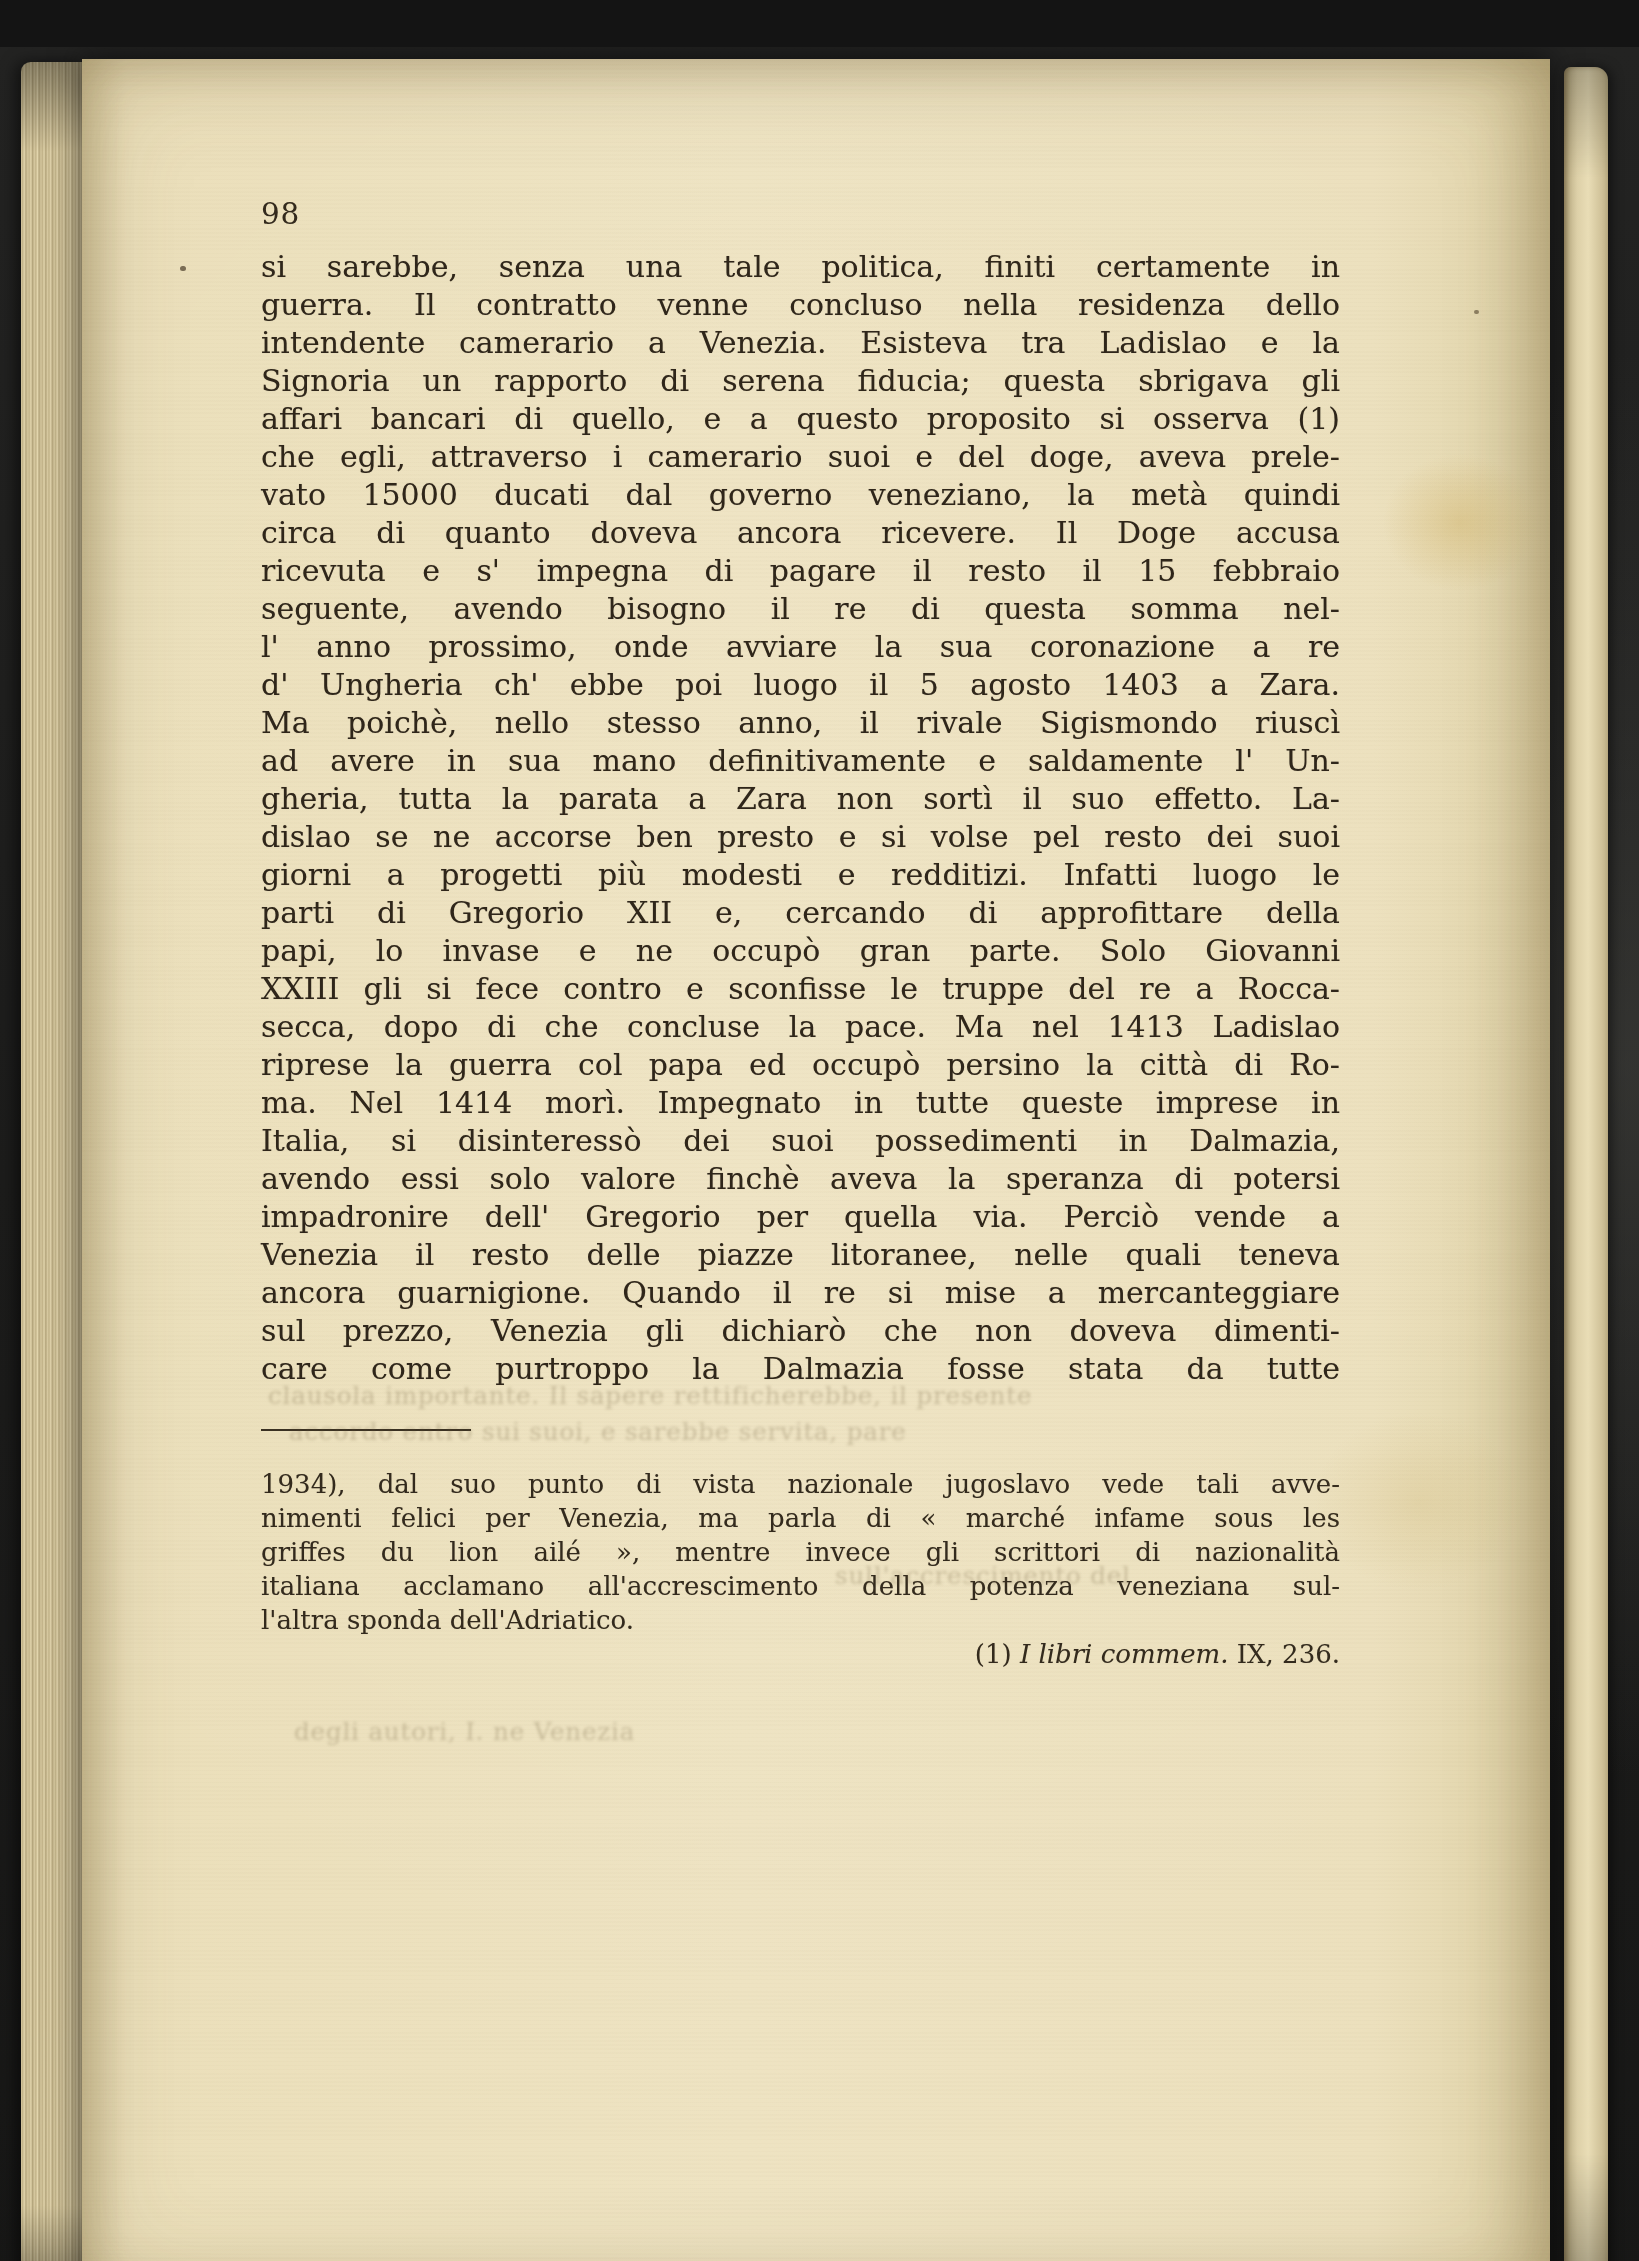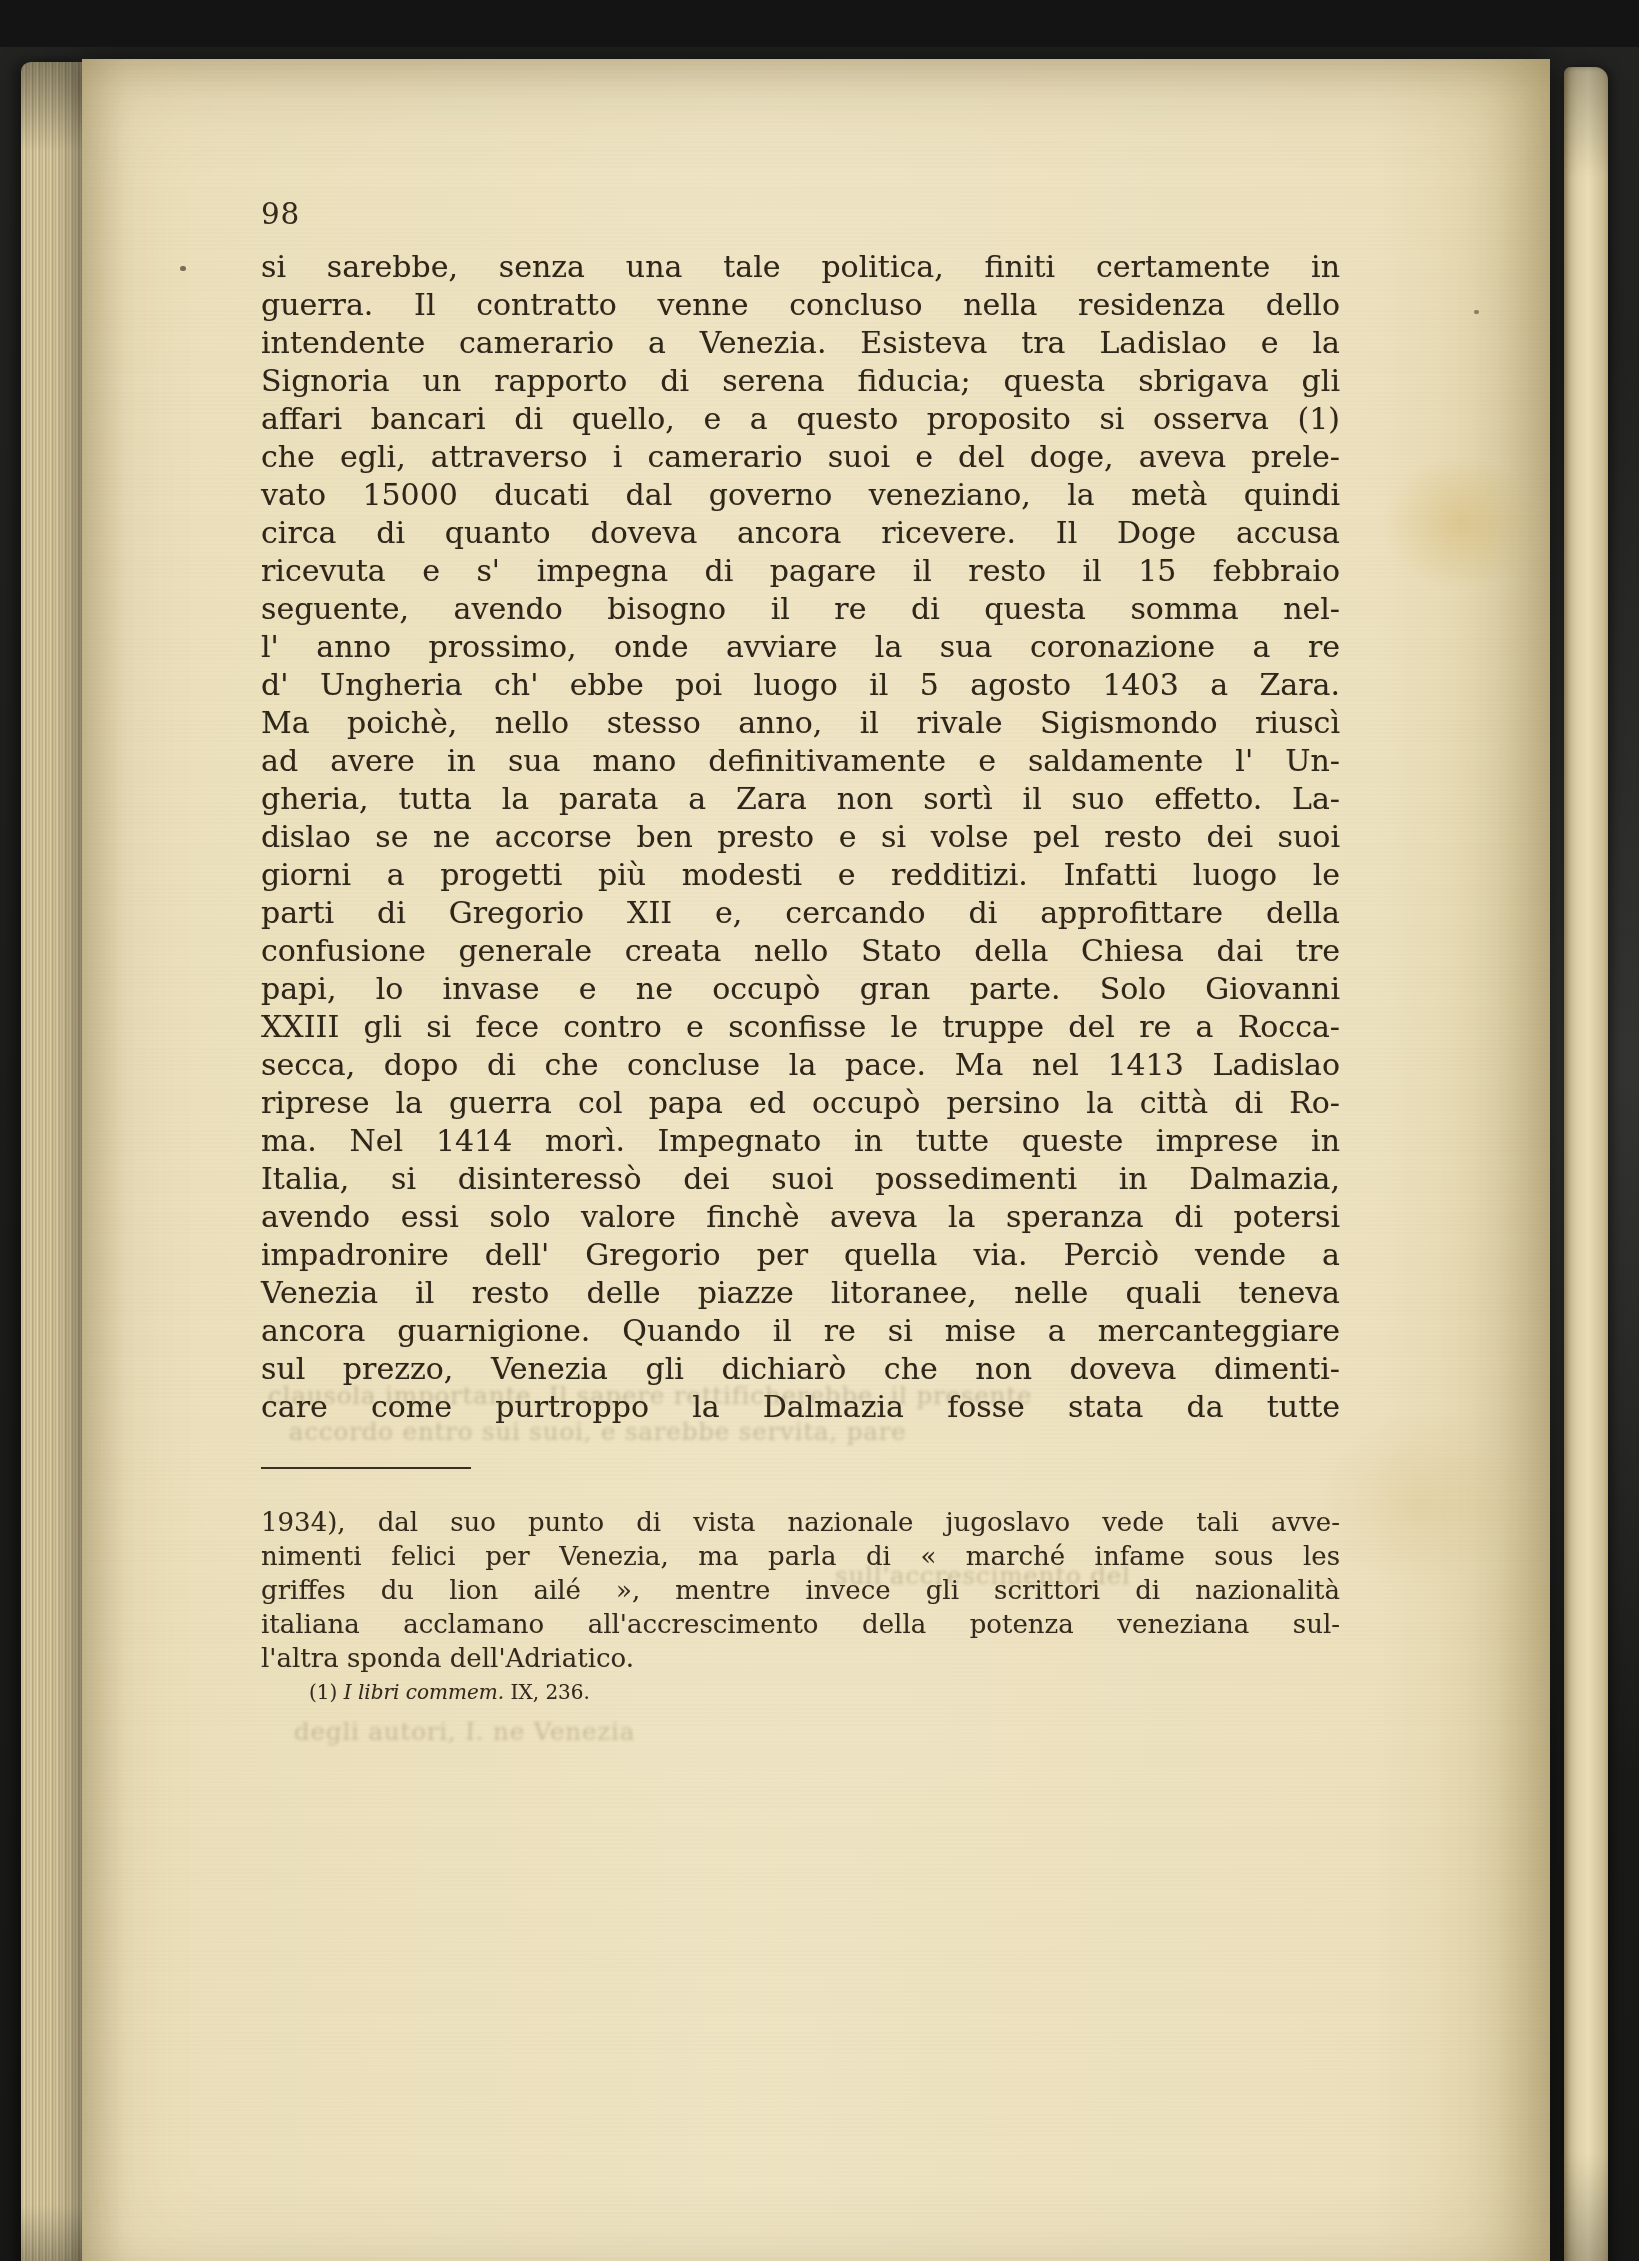--- a/index.html
+++ b/index.html
@@ -78,25 +78,26 @@
     font-size: 26px;
     line-height: 34px;
     text-align: justify;
     text-align-last: justify;
     color: #332a1d;
     text-shadow: 0 0 0.8px rgba(47,38,26,0.2);
   }
   .footnote .fline:last-child { text-align-last: left; }
 
   .citation {
-    font-size: 20px;
+    font-size: 26px;
     line-height: 34px;
     text-indent: 48px;
     color: #332a1d;
     text-shadow: 0 0 0.8px rgba(47,38,26,0.2);
+    text-align: right;
   }
   .citation .it { font-style: italic; }
 
   
   .ghost {
     position: absolute;
     font-size: 24.6px;
     color: rgba(104, 88, 55, 0.55);
     filter: blur(1.8px);
     opacity: 0.5;
@@ -174,21 +175,20 @@
           <div class="bline">ricevuta e s' impegna di pagare il resto il 15 febbraio</div>
           <div class="bline">seguente, avendo bisogno il re di questa somma nel-</div>
           <div class="bline">l' anno prossimo, onde avviare la sua coronazione a re</div>
           <div class="bline">d' Ungheria ch' ebbe poi luogo il 5 agosto 1403 a Zara.</div>
           <div class="bline">Ma poichè, nello stesso anno, il rivale Sigismondo riuscì</div>
           <div class="bline">ad avere in sua mano definitivamente e saldamente l' Un-</div>
           <div class="bline">gheria, tutta la parata a Zara non sortì il suo effetto. La-</div>
           <div class="bline">dislao se ne accorse ben presto e si volse pel resto dei suoi</div>
           <div class="bline">giorni a progetti più modesti e redditizi. Infatti luogo le</div>
           <div class="bline">parti di Gregorio XII e, cercando di approfittare della</div>
-          <div class="bline">confusione generale creata nello Stato della Chiesa dai tre</div>
           <div class="bline">papi, lo invase e ne occupò gran parte. Solo Giovanni</div>
           <div class="bline">XXIII gli si fece contro e sconfisse le truppe del re a Rocca-</div>
           <div class="bline">secca, dopo di che concluse la pace. Ma nel 1413 Ladislao</div>
           <div class="bline">riprese la guerra col papa ed occupò persino la città di Ro-</div>
           <div class="bline">ma. Nel 1414 morì. Impegnato in tutte queste imprese in</div>
           <div class="bline">Italia, si disinteressò dei suoi possedimenti in Dalmazia,</div>
           <div class="bline">avendo essi solo valore finchè aveva la speranza di potersi</div>
           <div class="bline">impadronire dell' Gregorio per quella via. Perciò vende a</div>
           <div class="bline">Venezia il resto delle piazze litoranee, nelle quali teneva</div>
           <div class="bline">ancora guarnigione. Quando il re si mise a mercanteggiare</div>

